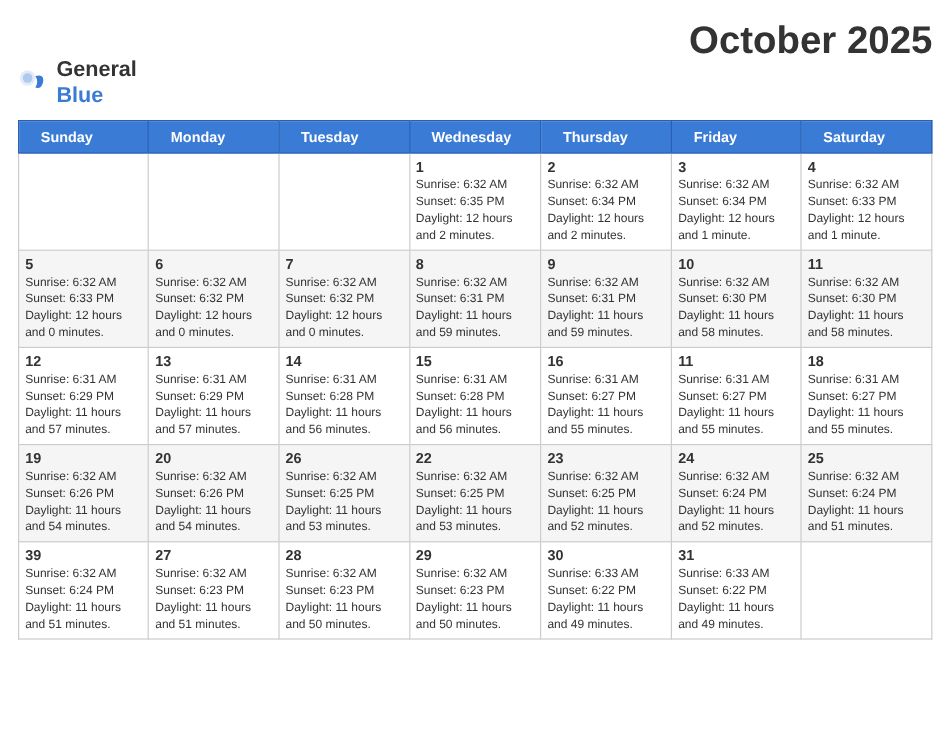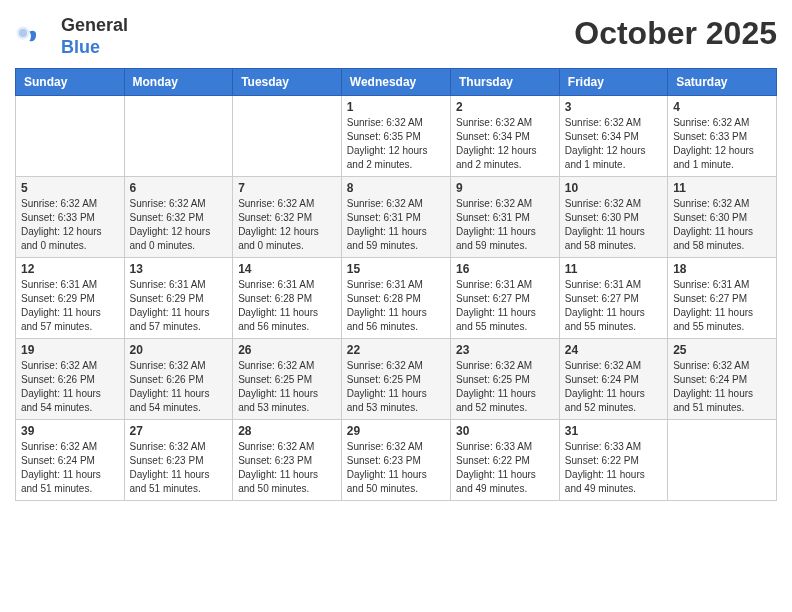--- a/index.html
+++ b/index.html
@@ -12,21 +12,22 @@
     }
     .header {
       display: flex;
       justify-content: space-between;
       align-items: flex-start;
       margin-bottom: 10px;
     }
     .logo {
       display: flex;
       align-items: center;
-      gap: 22px;
+      gap: 8px;
+      margin-top: 32px;
     }
     .logo-text {
       font-size: 18px;
       font-weight: bold;
       line-height: 1.2;
     }
     .logo-general { color: #333; }
     .logo-blue { color: #3a7bd5; }
     .logo-icon {
       width: 24px;
@@ -47,21 +48,21 @@
     .calendar {
       width: 100%;
       border-collapse: collapse;
       border: 1px solid #ccc;
     }
     .calendar th {
       background-color: #3a7bd5;
       color: #fff;
       font-size: 12px;
       font-weight: bold;
-      padding: 6px 8px;
+      padding: 6px 18px;
       text-align: left;
       border: 1px solid #2a5fb5;
     }
     .calendar td {
       vertical-align: top;
       padding: 4px 5px;
       border: 1px solid #ccc;
       font-size: 10px;
       color: #333;
       width: 110px;

